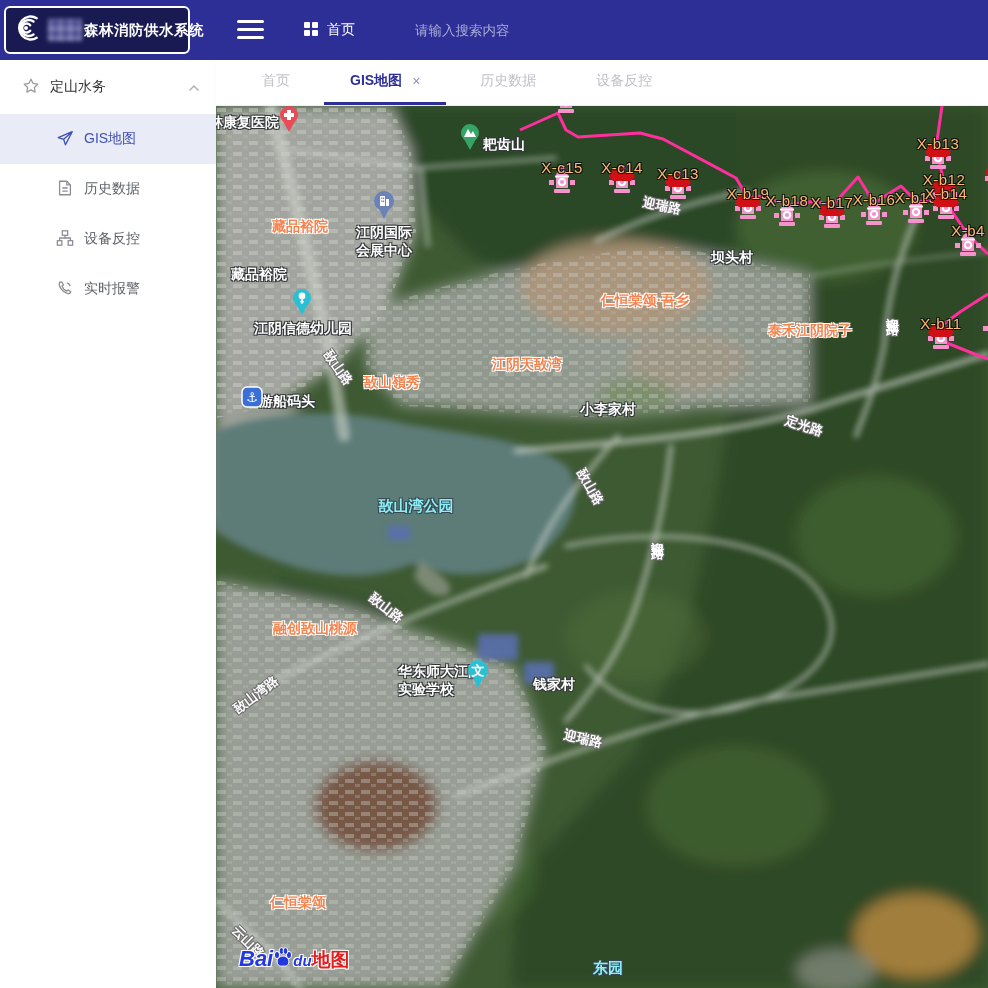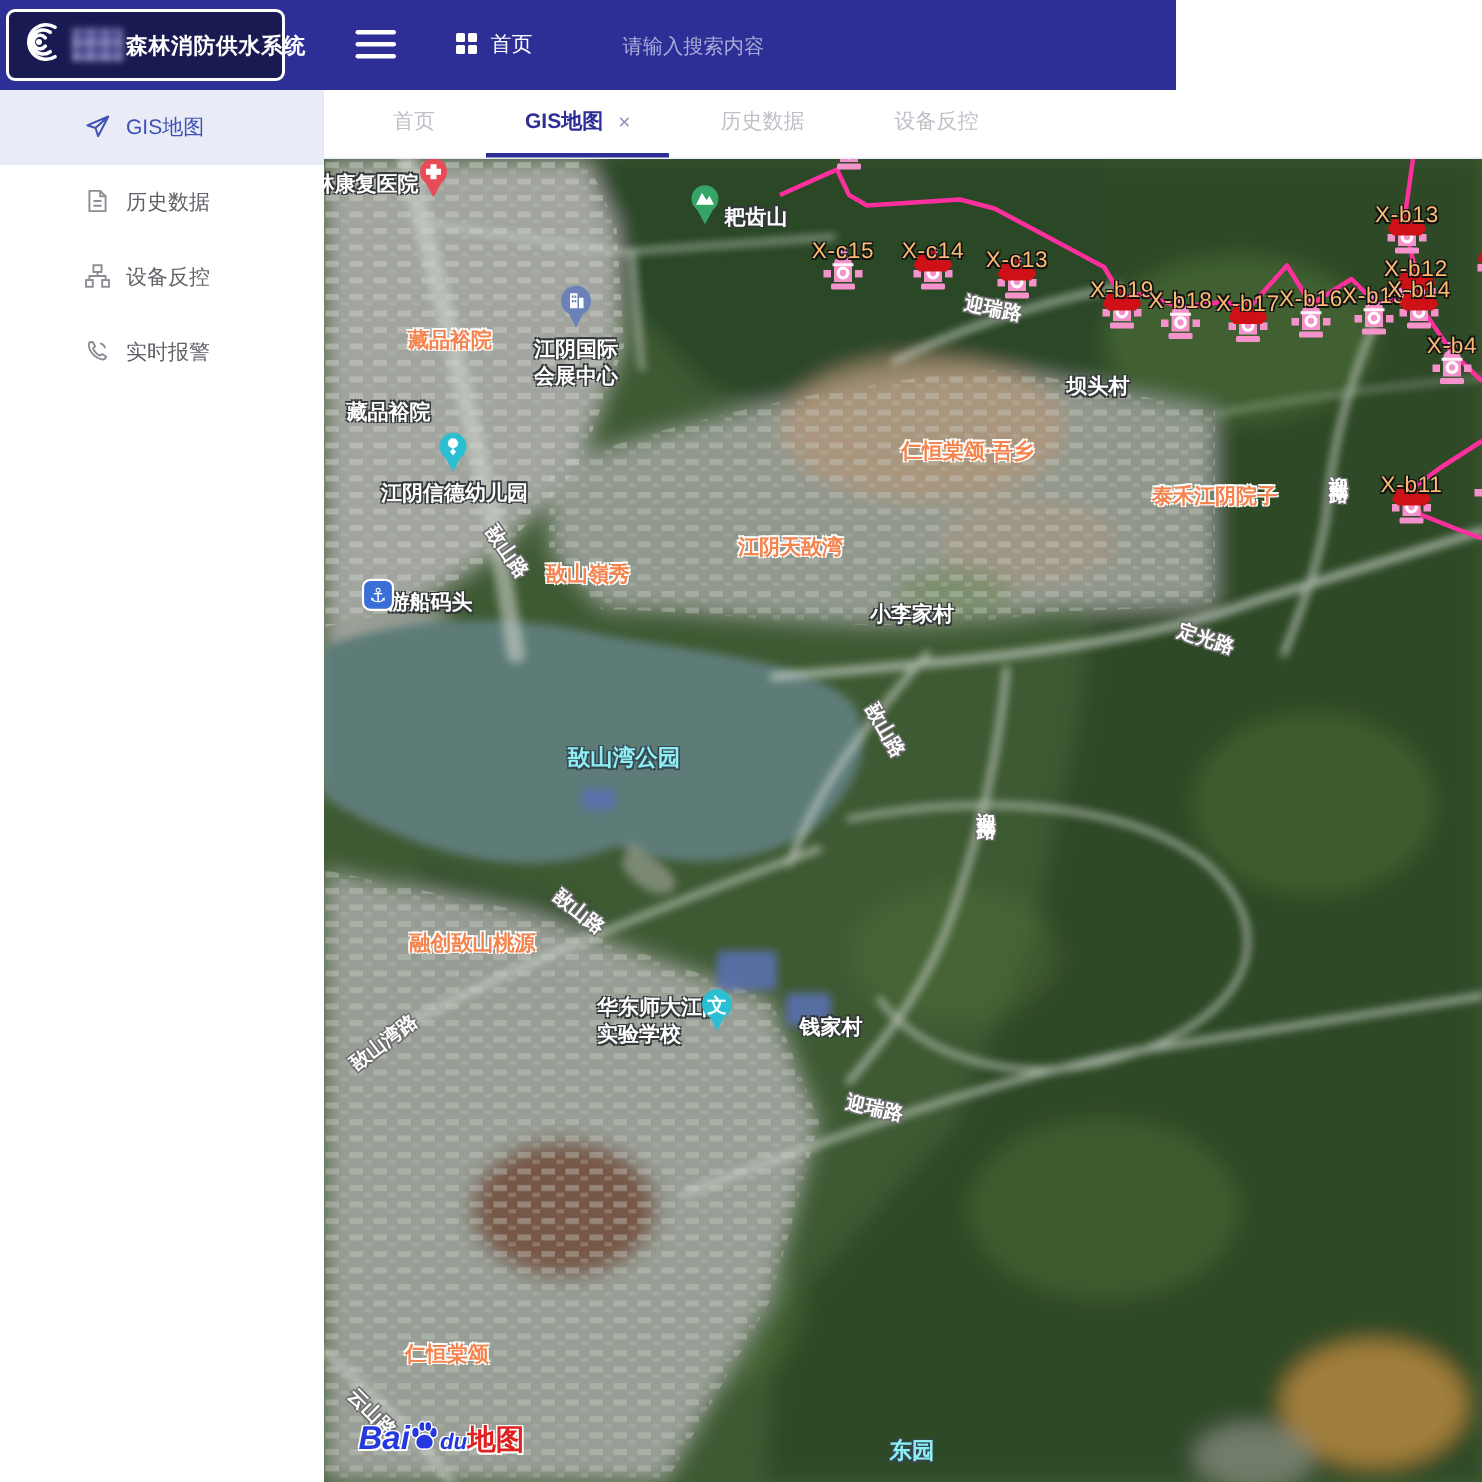--- a/index.html
+++ b/index.html
@@ -1,20 +1,20 @@
 <!DOCTYPE html>
 <html><head>
 <meta charset="utf-8">
 <style>
   html,body{margin:0;padding:0;overflow:hidden;background:#fff;}
   *{box-sizing:border-box;font-family:"Liberation Sans","DejaVu Sans",sans-serif;}
   .app{position:relative;width:988px;height:988px;overflow:hidden;background:#fff;}
 
   
-  .header{position:absolute;left:0;top:0;width:784px;height:60px;background:#2d2e96;z-index:30;}
+  .header{position:absolute;left:0;top:0;width:988px;height:60px;background:#2d2e96;z-index:30;}
   .logo-box{position:absolute;left:4px;top:6px;width:186px;height:48px;background:#191a52;
     border:2px solid #fff;border-radius:6px;display:flex;align-items:center;padding:0 8px;}
   .logo-title{color:#fff;font-size:14.5px;font-weight:bold;white-space:nowrap;letter-spacing:.5px;}
   .redacted{width:34px;height:22px;margin:0 2px 0 4px;border-radius:2px;flex:0 0 auto;
     background:repeating-linear-gradient(90deg,#8a8aa8 0 5px,#55557d 5px 10px),
                repeating-linear-gradient(0deg,#9c9cb8 0 5px,#6a6a90 5px 10px);
     background-blend-mode:overlay;filter:blur(2px);opacity:.85;}
   .hamburger{position:absolute;left:237px;top:20px;width:27px;height:20px;cursor:pointer;}
   .hamburger i{display:block;height:3px;background:#fff;border-radius:2px;margin-bottom:5px;}
   .home-entry{position:absolute;left:303px;top:18px;display:flex;align-items:center;color:#fff;
@@ -113,20 +113,33 @@
           </g>
         </svg>
       </span>
       <span>首页</span>
     </div>
 
     <div class="search-ph">请输入搜索内容</div>
   </div>
 
   <div class="sidebar">
+    <div class="side-group">
+      <span>
+        <svg class="sicon" viewBox="0 0 20 20">
+            <path d="M10 2.5 12.3 7.2 17.5 8 13.7 11.6 14.6 16.8 10 14.3 5.4 16.8 6.3 11.6 2.5 8 7.7 7.2 Z" fill="none" stroke="#9a9aa4" stroke-width="1.4" stroke-linejoin="round"></path>
+          </svg>
+      </span>
+      <span class="glabel">定山水务</span>
+      <span>
+        <svg width="12" height="8" viewBox="0 0 12 8">
+            <path d="M1.5 6.5 6 2 10.5 6.5" fill="none" stroke="#b0b0b8" stroke-width="1.5"></path>
+          </svg>
+      </span>
+    </div>
 
     <div class="side-item active">
       <span>
         <svg class="sicon" viewBox="0 0 20 20">
             <path d="M18 3 2.5 9.5 8.5 11.5 10.5 17.5 Z M18 3 8.5 11.5" fill="none" stroke="#3f51b5" stroke-width="1.5" stroke-linejoin="round"></path>
           </svg>
       </span>
       <span class="ilabel">GIS地图</span>
     </div>
 

